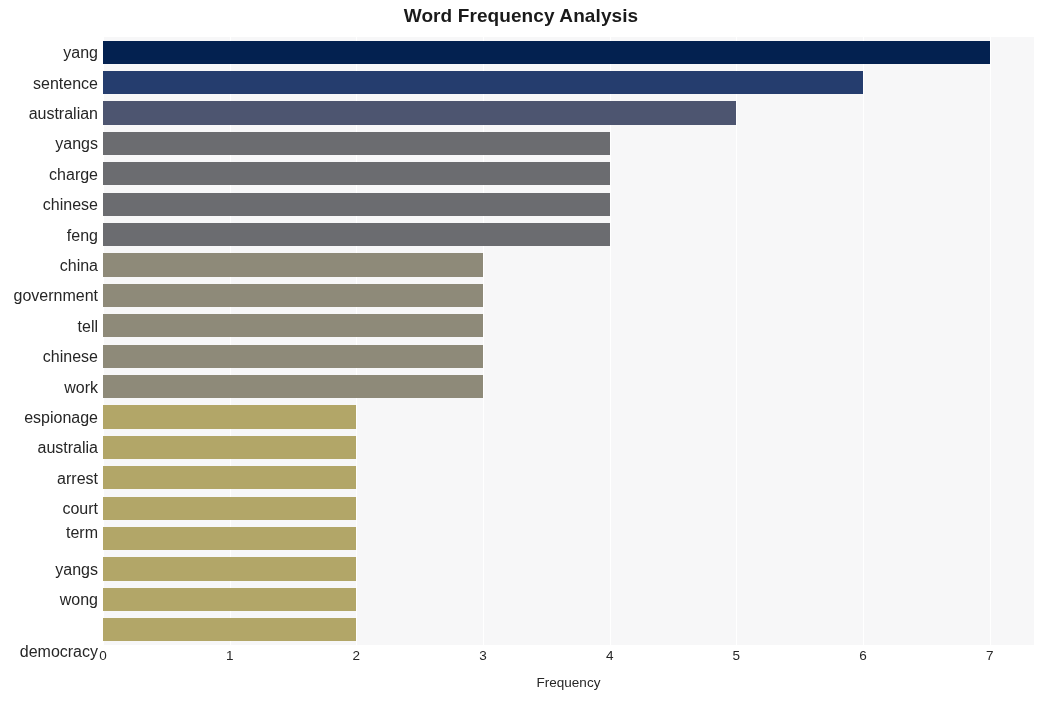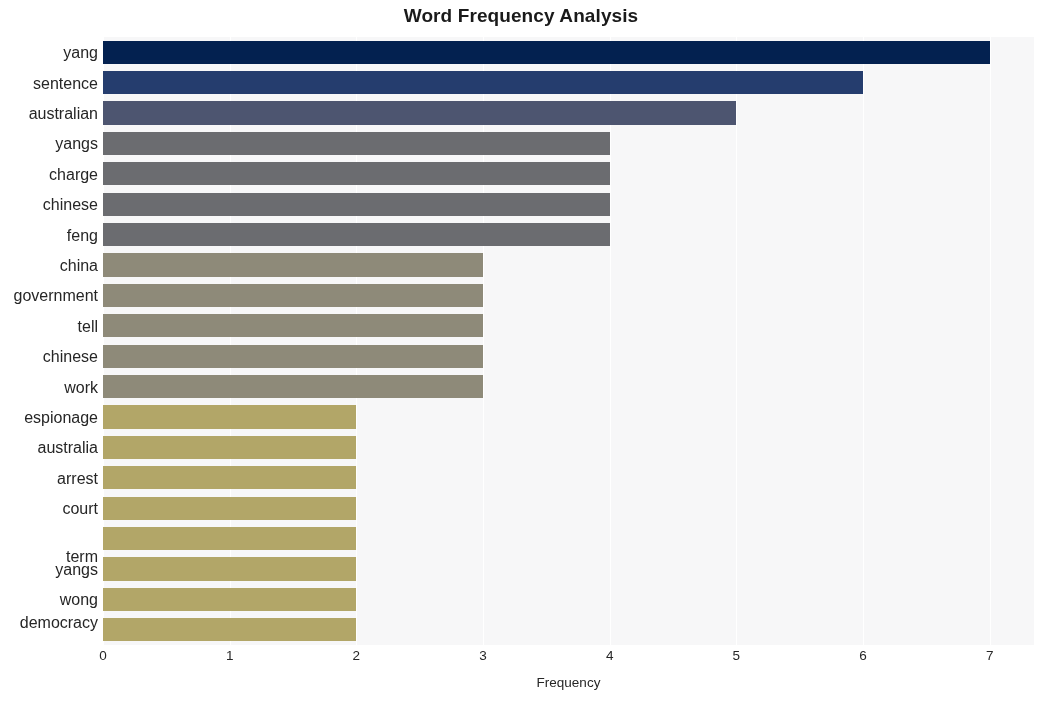--- a/index.html
+++ b/index.html
@@ -209,24 +209,24 @@
       <div class="ytick-label" style="top: 190.6px;">feng</div>
       <div class="ytick-label" style="top: 221px;">china</div>
       <div class="ytick-label" style="top: 251.4px;">government</div>
       <div class="ytick-label" style="top: 281.8px;">tell</div>
       <div class="ytick-label" style="top: 312.2px;">chinese</div>
       <div class="ytick-label" style="top: 342.6px;">work</div>
       <div class="ytick-label" style="top: 373px;">espionage</div>
       <div class="ytick-label" style="top: 403.4px;">australia</div>
       <div class="ytick-label" style="top: 433.8px;">arrest</div>
       <div class="ytick-label" style="top: 464.2px;">court</div>
-      <div class="ytick-label" style="top: 512px;">term</div>
+      <div class="ytick-label" style="top: 488px;">term</div>
       <div class="ytick-label" style="top: 525px;">yangs</div>
       <div class="ytick-label" style="top: 555.4px;">wong</div>
-      <div class="ytick-label" style="top: 578px;">democracy</div>
+      <div class="ytick-label" style="top: 607px;">democracy</div>
     </div>
   <div id="xlabels-layer">
       <div class="xtick-label" style="left: 103px;">0</div>
       <div class="xtick-label" style="left: 229.667px;">1</div>
       <div class="xtick-label" style="left: 356.333px;">2</div>
       <div class="xtick-label" style="left: 483px;">3</div>
       <div class="xtick-label" style="left: 609.667px;">4</div>
       <div class="xtick-label" style="left: 736.333px;">5</div>
       <div class="xtick-label" style="left: 863px;">6</div>
       <div class="xtick-label" style="left: 989.667px;">7</div>

